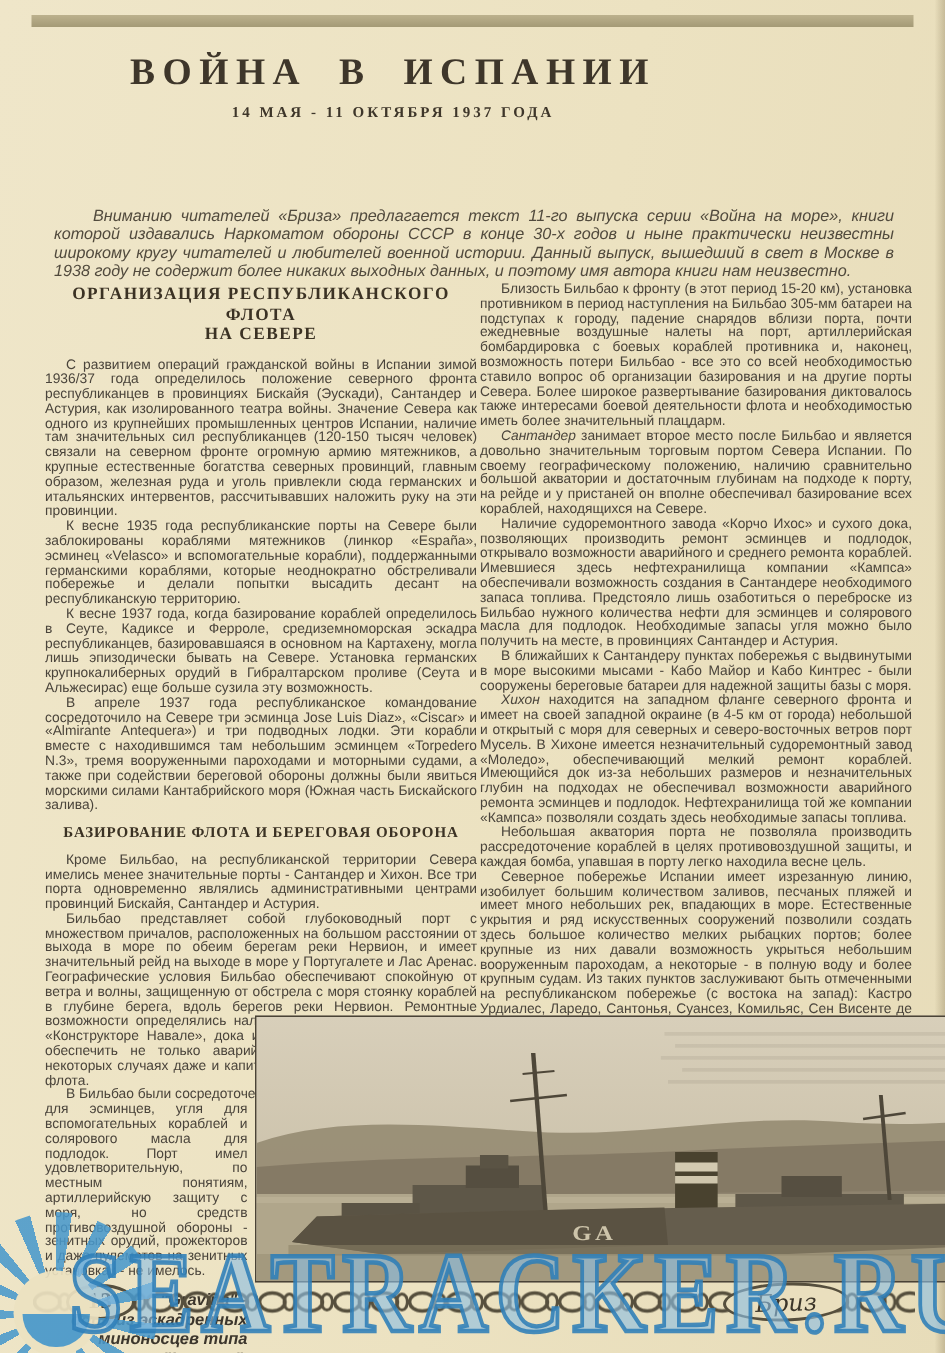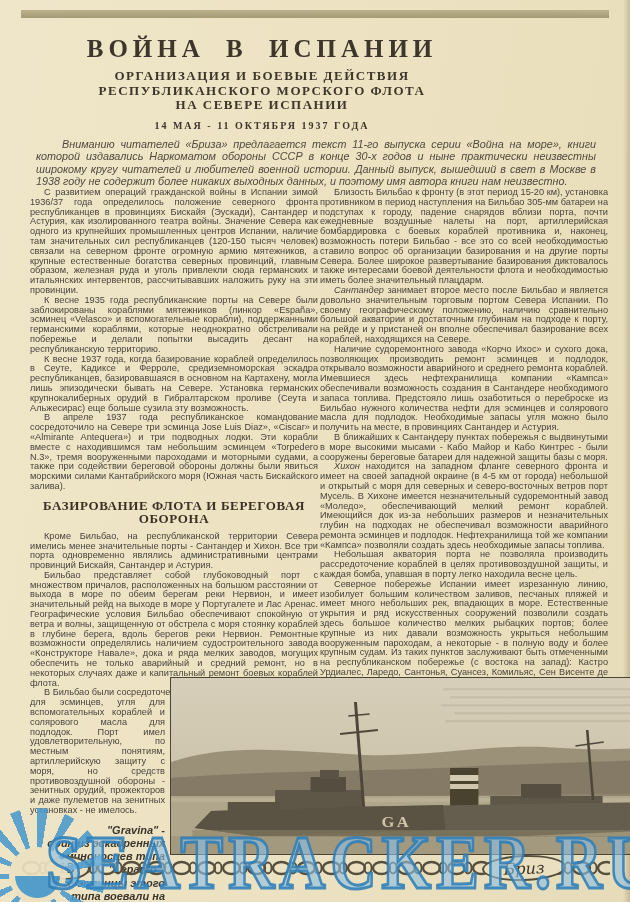--- a/index.html
+++ b/index.html
@@ -24,21 +24,21 @@
     font-style:italic; font-size:10.8px; line-height:12.4px; text-align:justify;
     text-indent:26px; color:#514a3d; }
 
   .col { position:absolute; top:188px; font-size:9.2px; line-height:9.8px;
     text-align:justify; color:#4a443b; }
   .col-left  { left:30px;  width:288px; }
   .col-right { left:320px; width:288px; }
   .col-heading { font-family:"Liberation Serif",serif; font-weight:bold; text-align:center;
     font-size:11.5px; line-height:13.5px; letter-spacing:1px; white-space:pre-line;
     margin:2px 0 8px; color:#3b3224; }
-  .col-heading.single { font-size:13px; letter-spacing:.6px; margin:7px 0 6px; }
+  .col-heading.single { font-size:10px; letter-spacing:.6px; margin:7px 0 6px; }
   .para { text-indent:14px; }
   .para i { font-style:italic;margin-top:12px; }
   .para.cont { text-indent:0; }
   .photo-spacer { float:right; width:153px; height:198px; }
 
   .photo-caption { margin-top:8px; padding-right:4px; text-align:right;
     font-weight:bold; font-style:italic; font-size:11px; line-height:13.2px;
     white-space:pre-line; color:#3c362d; }
 
   .photo { position:absolute; left:170px; top:677px; width:527px; height:178px;
@@ -71,31 +71,28 @@
 </style>
 </head>
 <body>
 
 <div class="page">
 
   <div class="top-band"></div>
 
   <header class="masthead">
     <div class="title">ВОЙНА В ИСПАНИИ</div>
-    <div class="subtitle">
-      <div>ОРГАНИЗАЦИЯ И БОЕВЫЕ ДЕЙСТВИЯ</div>
-      <div>РЕСПУБЛИКАНСКОГО МОРСКОГО ФЛОТА</div>
-      <div>НА СЕВЕРЕ ИСПАНИИ</div>
-    </div>
     <div class="date-line">14 МАЯ - 11 ОКТЯБРЯ 1937 ГОДА</div>
   </header>
 
   <p class="intro">Вниманию читателей «Бриза» предлагается текст 11-го выпуска серии «Война на море», книги которой издавались Наркоматом обороны СССР в конце 30-х годов и ныне практически неизвестны широкому кругу читателей и любителей военной истории. Данный выпуск, вышедший в свет в Москве в 1938 году не содержит более никаких выходных данных, и поэтому имя автора книги нам неизвестно.</p>
 
   <section class="col col-left">
+    <h2 class="col-heading">ОРГАНИЗАЦИЯ РЕСПУБЛИКАНСКОГО ФЛОТА
+НА СЕВЕРЕ</h2>
     <div>
         <p class="para">С развитием операций гражданской войны в Испании зимой 1936/37 года определилось положение северного фронта республиканцев в провинциях Бискайя (Эускади), Сантандер и Астурия, как изолированного театра войны. Значение Севера как одного из крупнейших промышленных центров Испании, наличие там значительных сил республиканцев (120-150 тысяч человек) связали на северном фронте огромную армию мятежников, а крупные естественные богатства северных провинций, главным образом, железная руда и уголь привлекли сюда германских и итальянских интервентов, рассчитывавших наложить руку на эти провинции.</p>
         <p class="para">К весне 1935 года республиканские порты на Севере были заблокированы кораблями мятежников (линкор «España», эсминец «Velasco» и вспомогательные корабли), поддержанными германскими кораблями, которые неоднократно обстреливали побережье и делали попытки высадить десант на республиканскую территорию.</p>
         <p class="para">К весне 1937 года, когда базирование кораблей определилось в Сеуте, Кадиксе и Ферроле, средиземноморская эскадра республиканцев, базировавшаяся в основном на Картахену, могла лишь эпизодически бывать на Севере. Установка германских крупнокалиберных орудий в Гибралтарском проливе (Сеута и Альжесирас) еще больше сузила эту возможность.</p>
         <p class="para">В апреле 1937 года республиканское командование сосредоточило на Севере три эсминца Jose Luis Diaz», «Ciscar» и «Almirante Antequera») и три подводных лодки. Эти корабли вместе с находившимся там небольшим эсминцем «Torpedero N.3», тремя вооруженными пароходами и моторными судами, а также при содействии береговой обороны должны были явиться морскими силами Кантабрийского моря (Южная часть Бискайского залива).</p>
       </div>
     <h2 class="col-heading single">БАЗИРОВАНИЕ ФЛОТА И БЕРЕГОВАЯ ОБОРОНА</h2>
     <div>
         <p class="para">Кроме Бильбао, на республиканской территории Севера имелись менее значительные порты - Сантандер и Хихон. Все три порта одновременно являлись административными центрами провинций Бискайя, Сантандер и Астурия.</p>
         <p class="para">Бильбао представляет собой глубоководный порт с множеством причалов, расположенных на большом расстоянии от выхода в море по обеим берегам реки Нервион, и имеет значительный рейд на выходе в море у Португалете и Лас Аренас. Географические условия Бильбао обеспечивают спокойную от ветра и волны, защищенную от обстрела с моря стоянку кораблей в глубине берега, вдоль берегов реки Нервион. Ремонтные возможности определялись наличием судостроительного завода «Конструкторе Навале», дока и ряда мелких заводов, могущих обеспечить не только аварийный и средний ремонт, но в некоторых случаях даже и капитальный ремонт боевых кораблей флота.</p>

